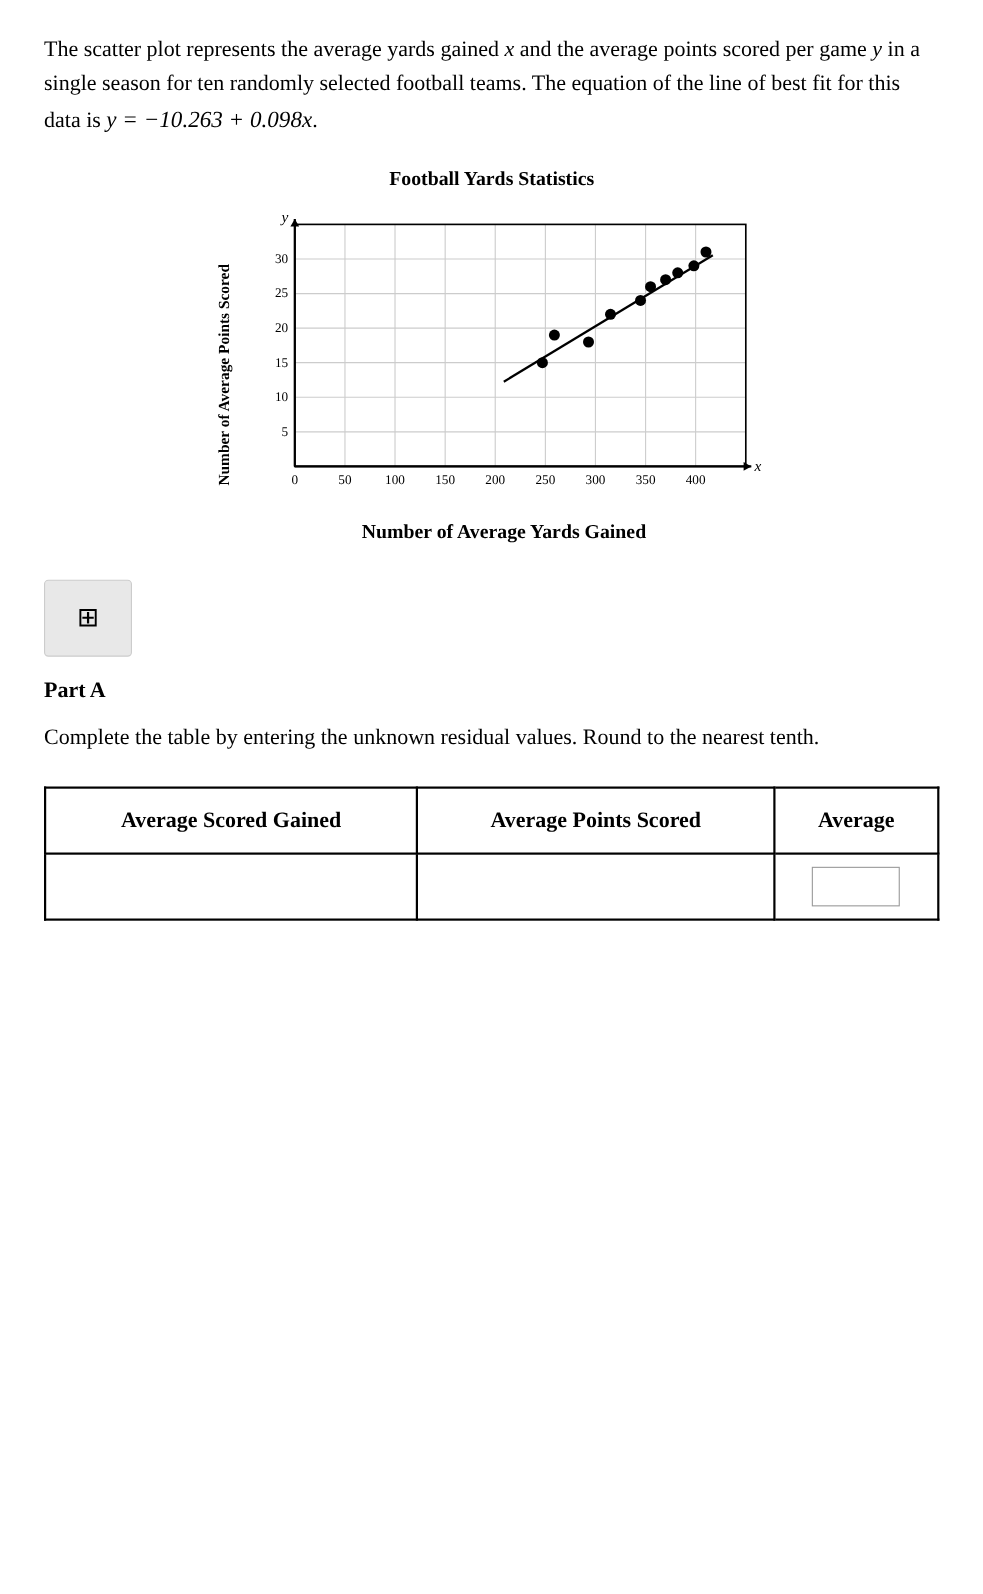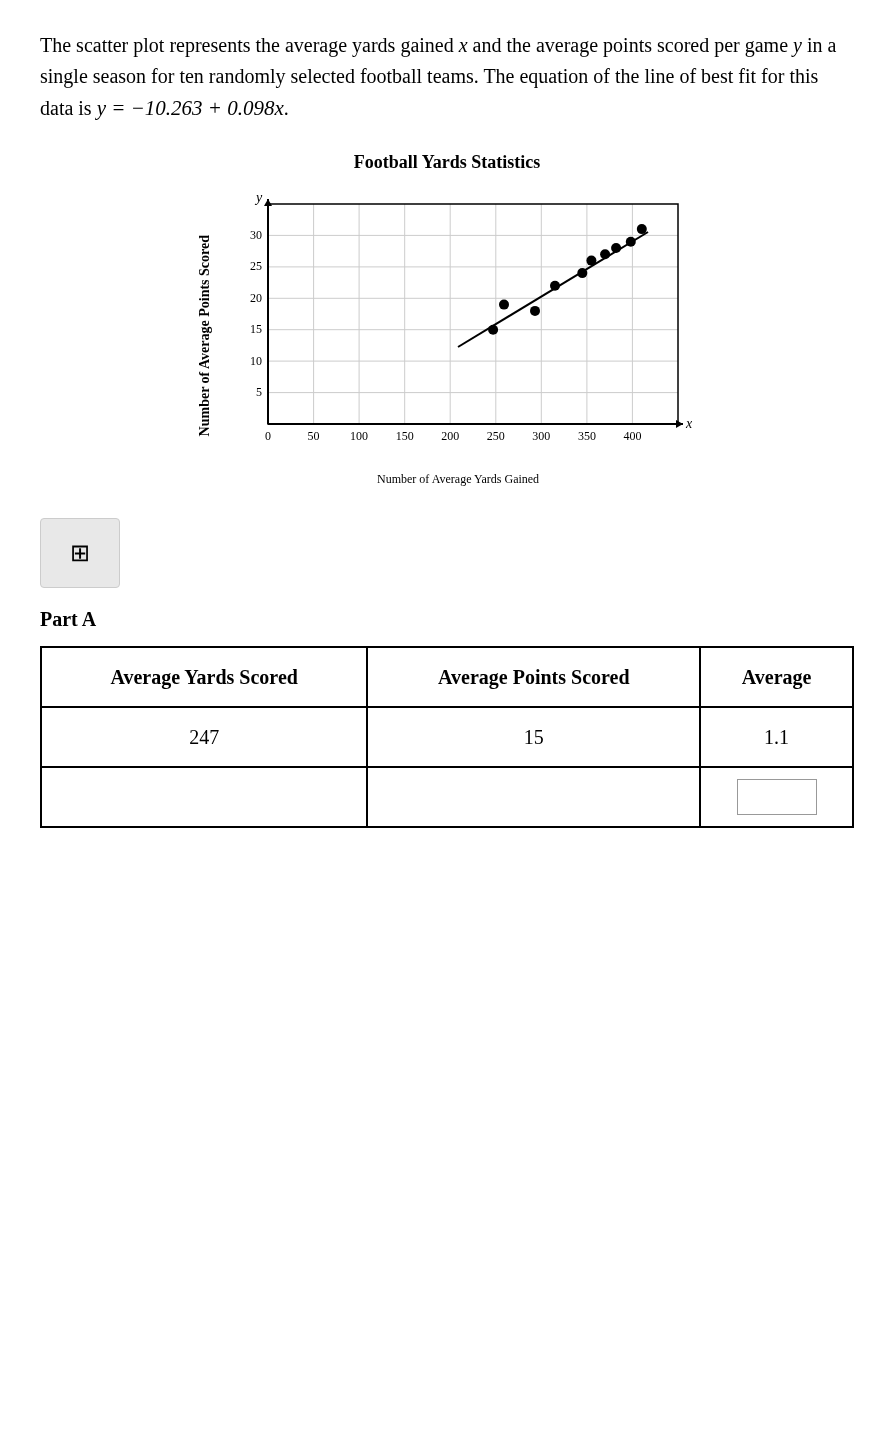--- a/index.html
+++ b/index.html
@@ -59,22 +59,22 @@
       width: 480px;
       height: 280px;
     }
 
     .chart-svg {
       width: 100%;
       height: 100%;
     }
 
     .x-axis-label {
-      font-size: 12px;
-      font-weight: normal;
+      font-size: 18px;
+      font-weight: bold;
       text-align: center;
       margin-top: 6px;
     }
 
     .calculator-btn {
       margin: 30px 0 10px 0;
       width: 80px;
       height: 70px;
       background: #e8e8e8;
       border: 1px solid #ccc;
@@ -217,35 +217,31 @@
 </div>
 
 <div style="margin-top: 30px;">
   <div class="calculator-btn">
     <span>⊞</span>
   </div>
 </div>
 
 <div class="part-a">
   <div class="part-a-title">Part A</div>
+  <div class="part-a-desc">Complete the table by entering the unknown residual values. Round to the nearest tenth.</div>
 
   <table class="data-table">
     <thead>
       <tr>
-        <th>Average Yards Scored</th>
+        <th>Average Scored Gained</th>
         <th>Average Points Scored</th>
         <th>Average</th>
       </tr>
     </thead>
     <tbody>
-      <tr>
-        <td>247</td>
-        <td>15</td>
-        <td>1.1</td>
-      </tr>
       <tr>
         <td>&nbsp;</td>
         <td>&nbsp;</td>
         <td class="input-cell">
           <input type="text" style="">
         </td>
       </tr>
     </tbody>
   </table>
 </div>

